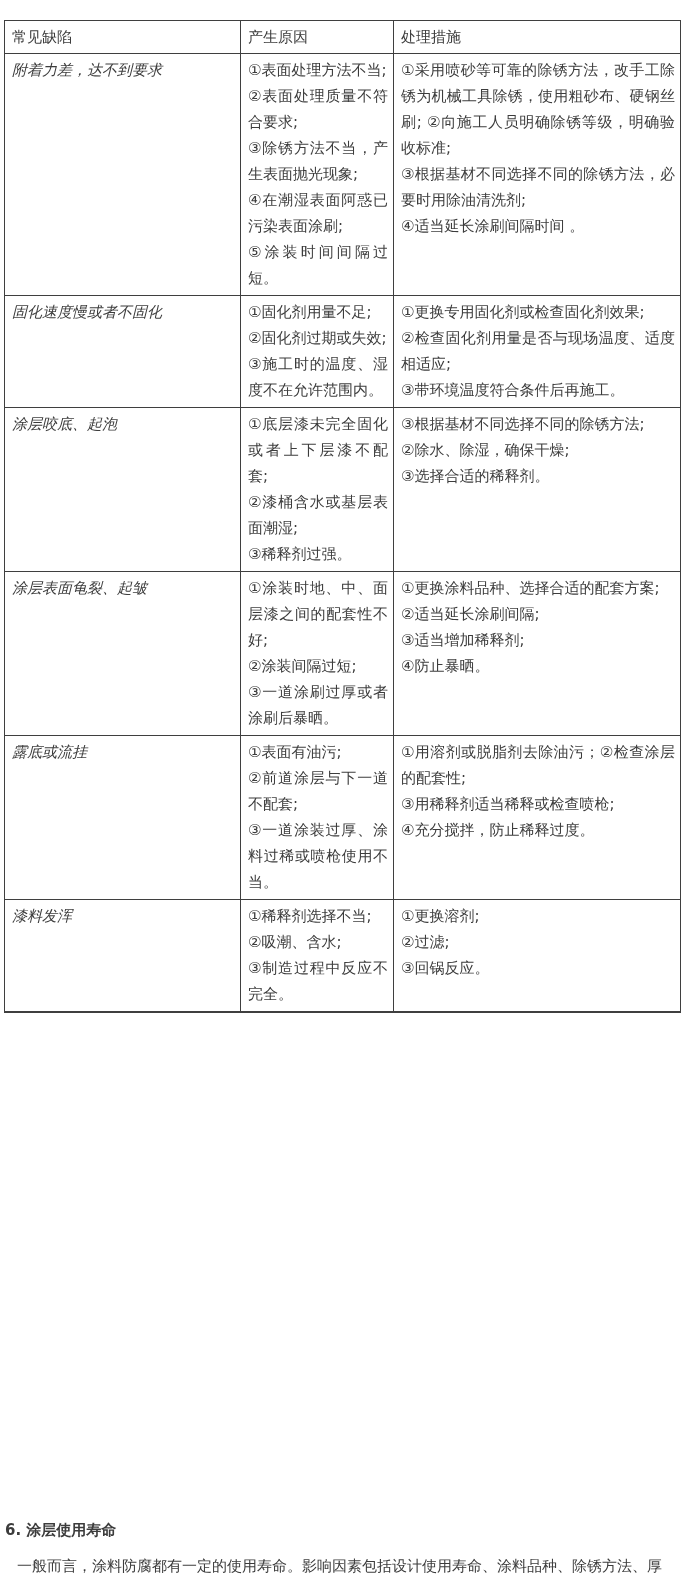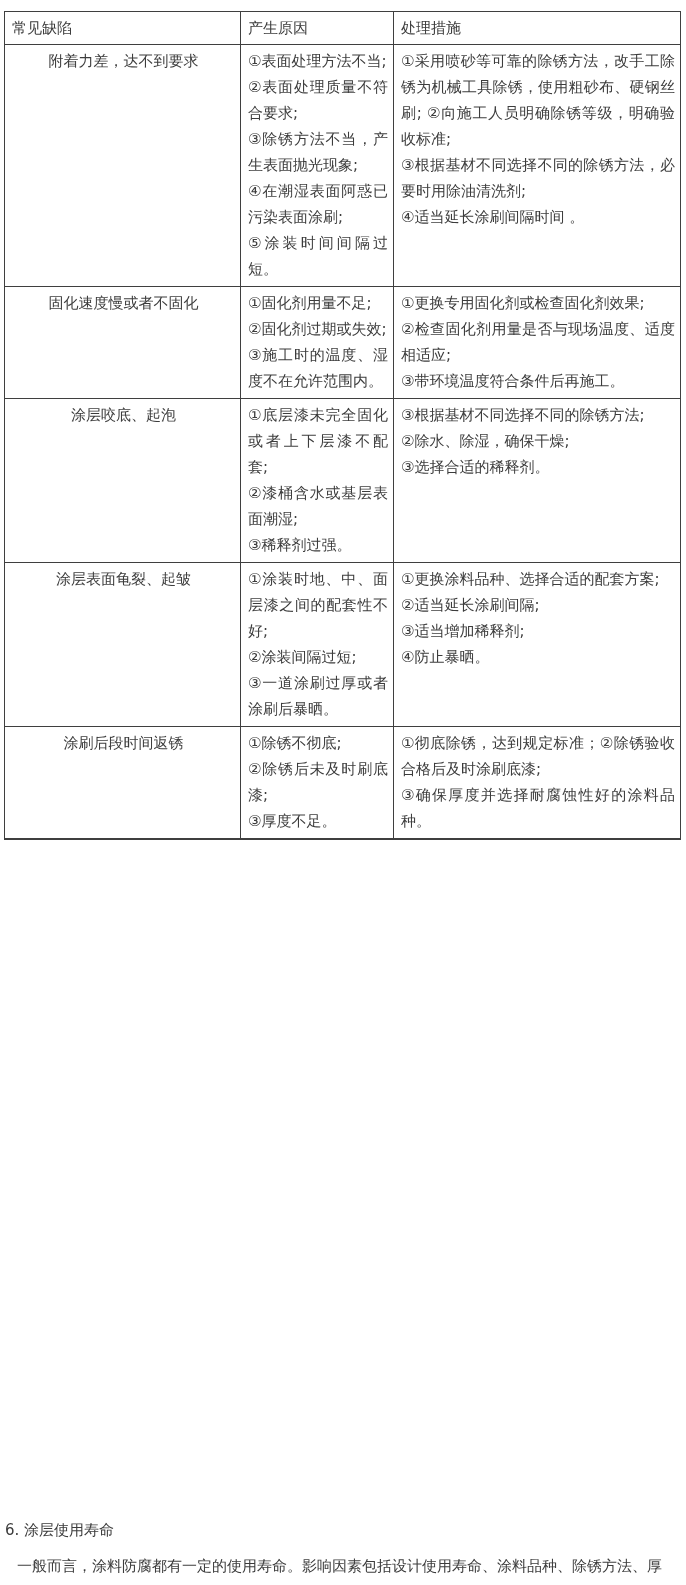--- a/index.html
+++ b/index.html
@@ -15,21 +15,21 @@
   .page {
     position: relative;
     width: 686px;
     height: 1585px;
     overflow: hidden;
   }
   table.defect-table {
     border-collapse: collapse;
     table-layout: fixed;
     width: 676px;
-    margin: 11px 0 0 4px;
+    margin: 20px 0 0 4px;
     border: 1px solid #3f3f3f;
     border-bottom-width: 2px;
   }
   .defect-table th,
   .defect-table td {
     border: 1px solid #3f3f3f;
     vertical-align: top;
     font-size: 15px;
     font-weight: 400;
     padding: 3px 5px 4px 7px;
@@ -40,38 +40,39 @@
     text-align: left;
     line-height: 24px;
     padding-top: 4px;
     padding-bottom: 4px;
   }
   .defect-table td {
     line-height: 26px;
     text-align: justify;
   }
   .defect-table td.defect-col {
-    text-align: center;
+    text-align: left;
+    font-style: italic;
   }
   .defect-table td p {
     margin: 0;
     padding: 0;
   }
   .footer-section {
     position: absolute;
     left: 5px;
     top: 1519px;
     width: 676px;
     font-size: 15px;
     color: #3c3c3c;
   }
   .footer-heading {
     line-height: 22px;
     margin: 0 0 10px 0;
-    font-weight: 400;
+    font-weight: 700;
   }
   .footer-line {
     line-height: 26px;
     white-space: nowrap;
     overflow: hidden;
     margin: 12px;
   }
 </style>
 </head>
 <body>
@@ -146,34 +147,48 @@
             <p>③一道涂刷过厚或者涂刷后暴晒。</p>
           </td>
       <td>
             <p>①更换涂料品种、选择合适的配套方案;</p>
             <p>②适当延长涂刷间隔;</p>
             <p>③适当增加稀释剂;</p>
             <p>④防止暴晒。</p>
           </td>
     </tr>
 
-
+    <tr>
+      <td class="defect-col">露底或流挂</td>
+      <td>
+            <p>①表面有油污;</p>
+            <p>②前道涂层与下一道不配套;</p>
+            <p>③一道涂装过厚、涂料过稀或喷枪使用不当。</p>
+          </td>
+      <td>
+            <p>①用溶剂或脱脂剂去除油污；②检查涂层的配套性;</p>
+            <p>③用稀释剂适当稀释或检查喷枪;</p>
+            <p>④充分搅拌，防止稀释过度。</p>
+          </td>
+    </tr>
 
     <tr>
-      <td class="defect-col">涂刷后段时间返锈</td>
+      <td class="defect-col">漆料发浑</td>
       <td>
-            <p>①除锈不彻底;</p>
-            <p>②除锈后未及时刷底漆;</p>
-            <p>③厚度不足。</p>
+            <p>①稀释剂选择不当;</p>
+            <p>②吸潮、含水;</p>
+            <p>③制造过程中反应不完全。</p>
           </td>
       <td>
-            <p>①彻底除锈，达到规定标准；②除锈验收合格后及时涂刷底漆;</p>
-            <p>③确保厚度并选择耐腐蚀性好的涂料品种。</p>
+            <p>①更换溶剂;</p>
+            <p>②过滤;</p>
+            <p>③回锅反应。</p>
           </td>
     </tr>
+
   </tbody>
   </table>
 
   <div class="footer-section">
     <p class="footer-heading">6. 涂层使用寿命</p>
     <p class="footer-line">一般而言，涂料防腐都有一定的使用寿命。影响因素包括设计使用寿命、涂料品种、除锈方法、厚</p>
     <p class="footer-line">度、涂层配套体系、施工质量和使用环境等。涂层超过使用寿命后，应及时进行维修或重新涂装。</p>
   </div>
 
 </div>

